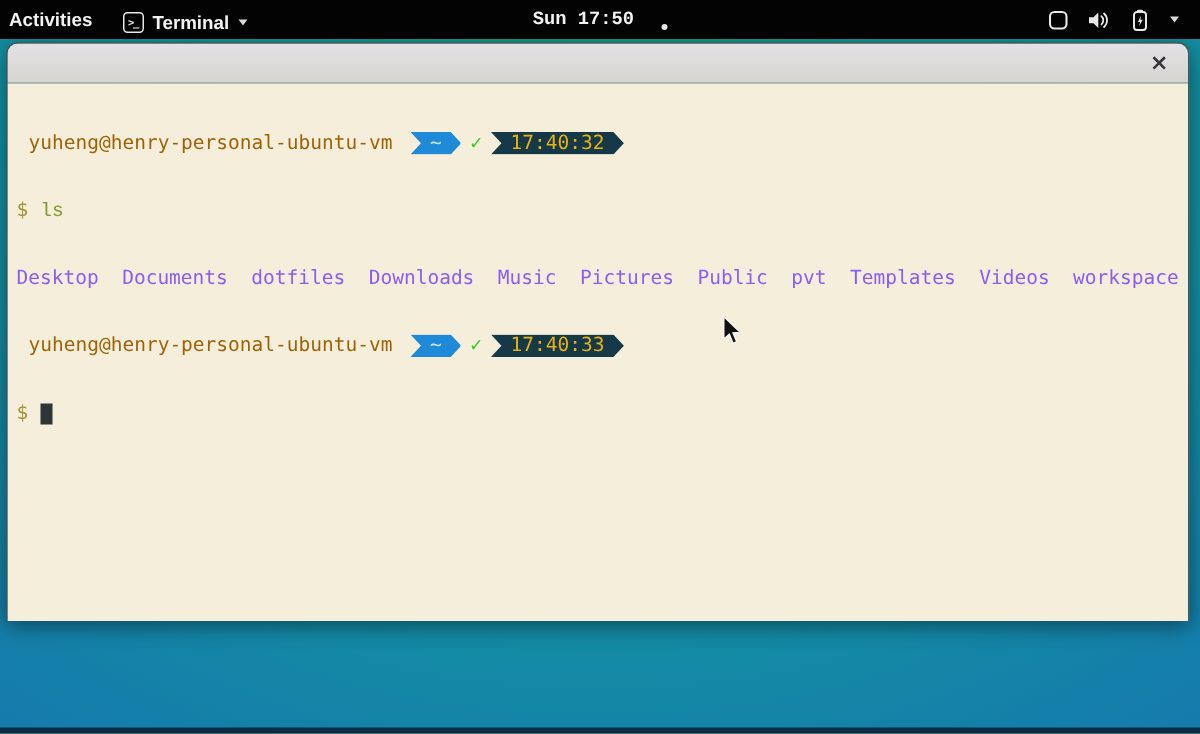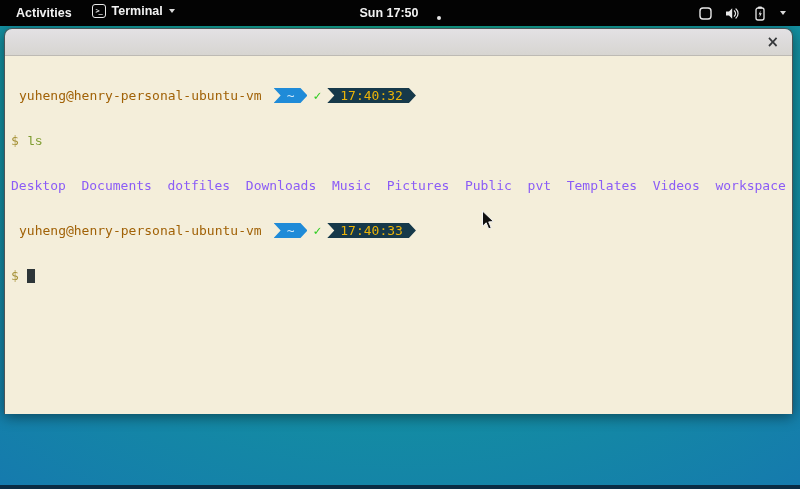--- a/index.html
+++ b/index.html
@@ -2,30 +2,30 @@
 <html><head>
 <meta charset="utf-8">
 <style>
   * { margin:0; padding:0; box-sizing:border-box; }
   html,body { width:800px; height:489px; overflow:hidden; font-family:"Liberation Sans","DejaVu Sans",sans-serif; }
   body { position:relative; background:#000; }
 
   
   .topbar { position:absolute; top:0; left:0; width:800px; height:26px; background:#030303;
             display:flex; align-items:center; color:#f2f2f2; font-size:12.5px; font-weight:600; z-index:50; }
-  .tb-left { display:flex; align-items:flex-start; gap:14px; padding-left:10px; }
+  .tb-left { display:flex; align-items:flex-end; gap:14px; }
   .activities { padding:2px 6px; cursor:pointer; }
   .appmenu { display:flex; align-items:center; gap:6px; cursor:pointer; }
   .app-icon { width:14px; height:14px; border:1px solid #e8e8e8; border-radius:3px;
               font-family:"DejaVu Sans Mono",monospace; font-size:7px; line-height:12px; text-align:center;
               color:#e8e8e8; font-weight:700; letter-spacing:-1px; }
   .caret-down { width:0; height:0; border-left:3.5px solid transparent; border-right:3.5px solid transparent;
                 border-top:4px solid #d9d9d9; display:inline-block; }
   .tb-center { position:absolute; left:0; right:0; top:0; height:26px; display:flex; align-items:center; justify-content:center; gap:5px; pointer-events:none; }
-  .clock { pointer-events:auto; cursor:pointer; display:flex; align-items:flex-end; gap:18px; }
+  .clock { pointer-events:auto; cursor:pointer; display:flex; align-items:flex-end; gap:18px;font-family:Liberation Mono, monospace; }
   .clock-dot { width:4px; height:4px; border-radius:50%; background:#e6e6e6; }
   .tb-right { margin-left:auto; display:flex; align-items:center; gap:13px; padding-right:14px; cursor:pointer; }
 
   
   .desktop { position:absolute; top:26px; left:0; width:800px; height:463px;
              background:radial-gradient(ellipse 95% 130% at 50% 8%, #11a287 0%, #12989b 38%, #1673b2 100%); }
   .dock-strip { position:absolute; left:0; bottom:0; width:100%; height:4px; background:#0a2c44; }
 
   
   .window { position:absolute; left:4px; top:2px; width:789px; height:386px;

